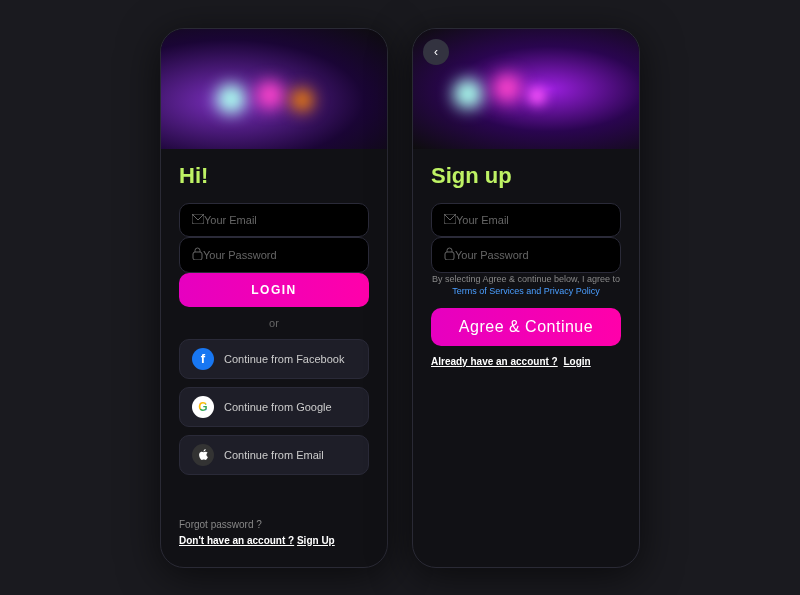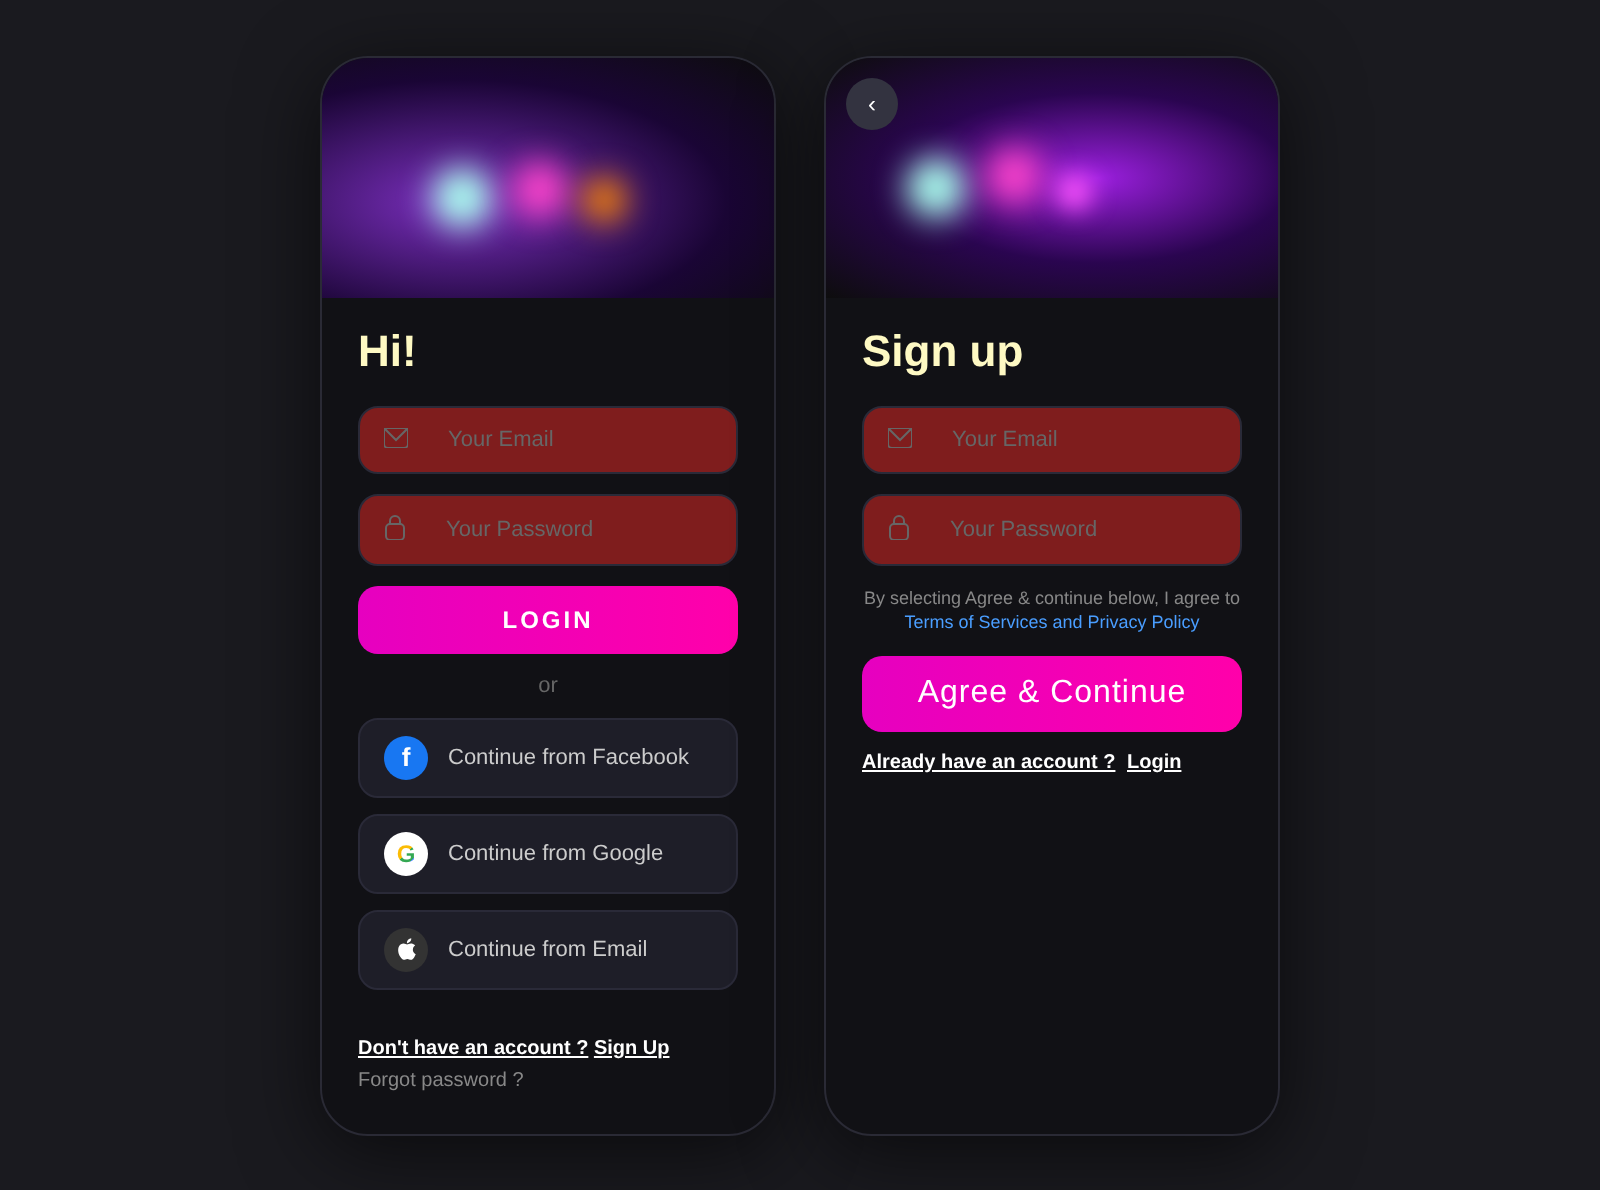--- a/index.html
+++ b/index.html
@@ -57,36 +57,35 @@
     .content-area {
       flex: 1;
       padding: 14px 18px 16px;
       overflow: hidden;
       display: flex;
       flex-direction: column;
       gap: 0;
     }
 
     .page-title {
-      color: #fef9c3;
+      color: #bef264;
       font-size: 22px;
       font-weight: 700;
       margin-bottom: 14px;
     }
 
     .input-field {
       width: 100%;
-      background: #7f1d1d;
+      background: #000000;
       border: 1px solid #2a2a38;
       border-radius: 10px;
       padding: 9px 12px;
       display: flex;
       align-items: center;
-      gap: 20px;
-      margin-bottom: 10px;
+      gap: 0;
     }
 
     .input-field input {
       background: transparent;
       border: none;
       outline: none;
       color: #aaa;
       font-size: 11px;
       width: 100%;
     }
@@ -283,25 +282,25 @@
     <div class="social-btn">
       <div class="social-icon-circle apple-icon">
         <svg width="13" height="13" viewBox="0 0 24 24" fill="white">
           <path d="M18.71 19.5c-.83 1.24-1.71 2.45-3.05 2.47-1.34.03-1.77-.79-3.29-.79-1.53 0-2 .77-3.27.82-1.31.05-2.3-1.32-3.14-2.53C4.25 17 2.94 12.45 4.7 9.39c.87-1.52 2.43-2.48 4.12-2.51 1.28-.02 2.5.87 3.29.87.78 0 2.26-1.07 3.8-.91.65.03 2.47.26 3.64 1.98-.09.06-2.17 1.28-2.15 3.81.03 3.02 2.65 4.03 2.68 4.04-.03.07-.42 1.44-1.38 2.83M13 3.5c.73-.83 1.94-1.46 2.94-1.5.13 1.17-.34 2.35-1.04 3.19-.69.85-1.83 1.51-2.95 1.42-.15-1.15.41-2.35 1.05-3.11z"></path>
         </svg>
       </div>
       <span class="social-btn-label">Continue from Email</span>
     </div>
 
     <div class="bottom-links">
+      <div class="bottom-link-text">Forgot password ?</div>
       <div class="bottom-link-text">
         <span>Don't have an account ?</span>
         <span>Sign Up</span>
       </div>
-      <div class="bottom-link-text">Forgot password ?</div>
     </div>
   </div>
 </div>
 
 <div class="phone-card">
   <div class="hero-banner signup-hero">
     <div class="spotlight sp1" style="left:40px; top:50px;"></div>
     <div class="spotlight sp2" style="left:80px; top:45px;"></div>
     <div class="spotlight" style="width:18px;height:18px;background:#ff55ff;top:58px;left:115px;filter:blur(6px);"></div>
     <div class="back-btn">‹</div>

